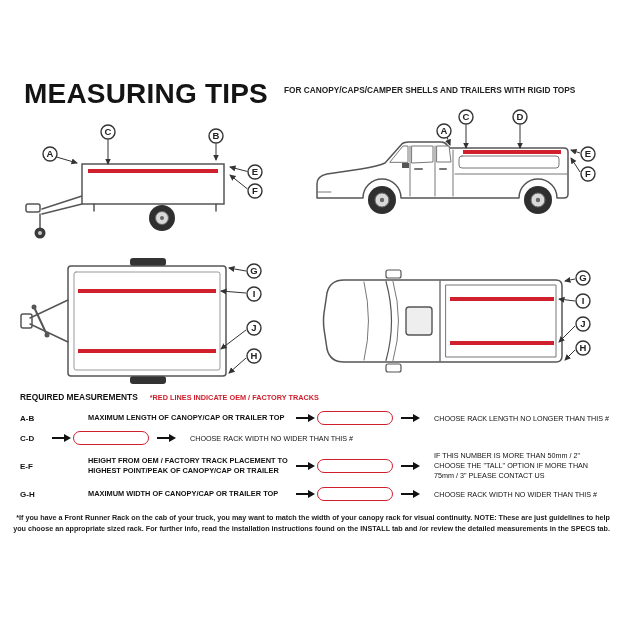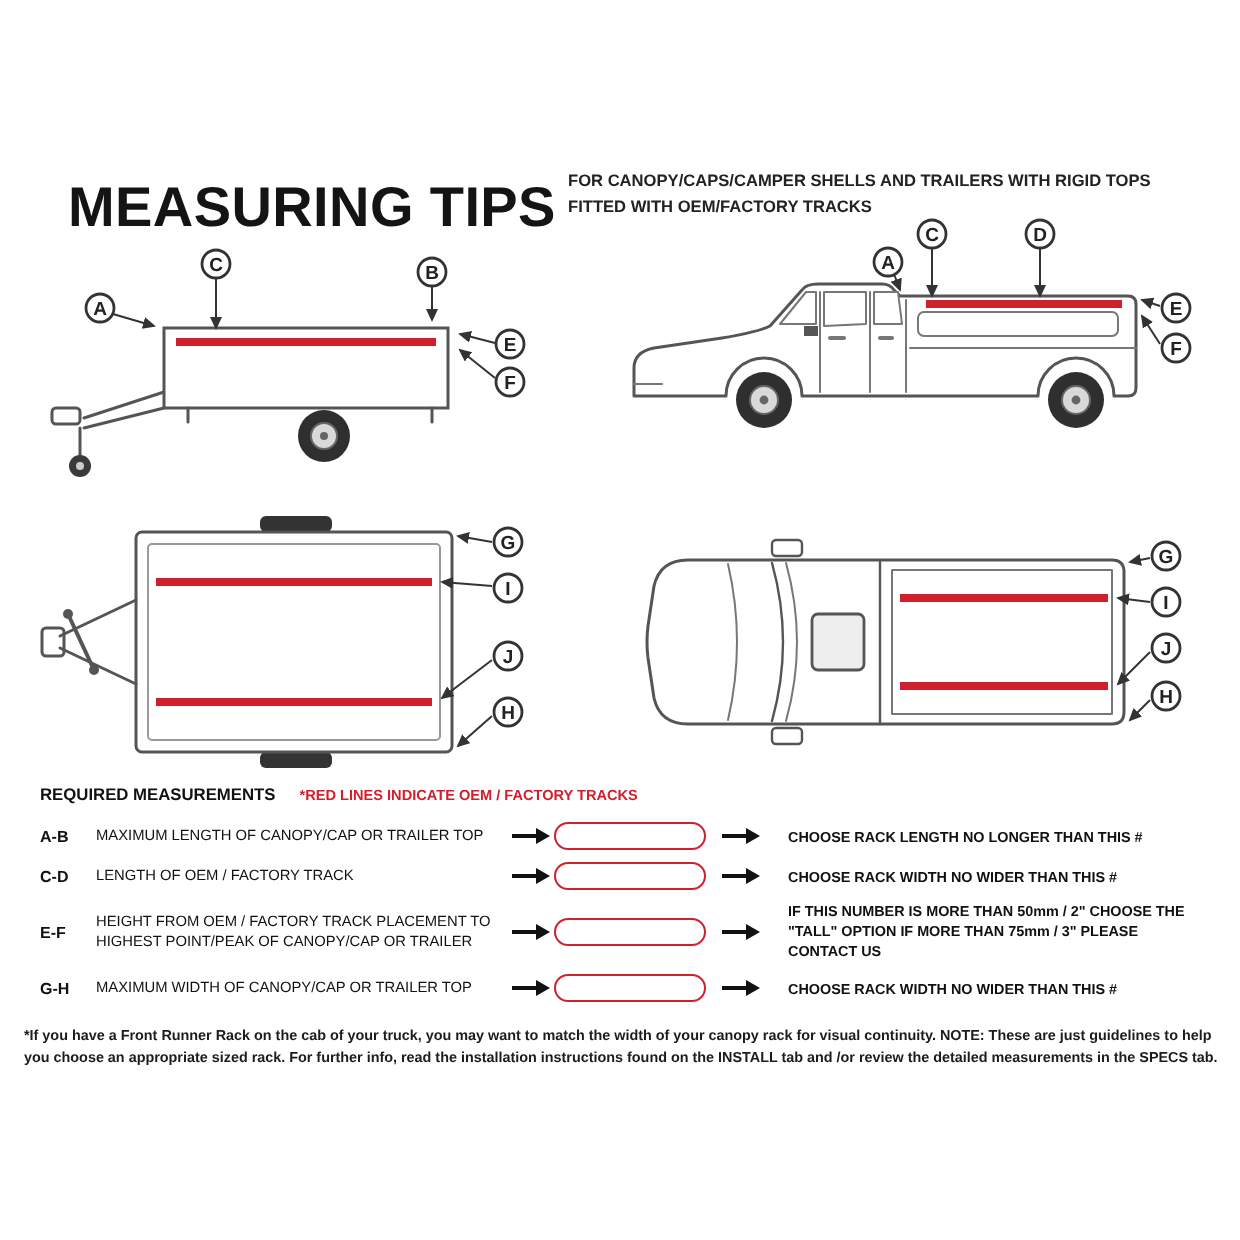--- a/index.html
+++ b/index.html
@@ -1,63 +1,62 @@
 <!DOCTYPE html>
 <html><head>
 <meta charset="utf-8">
 <style>
   html,body { margin:0; padding:0; background:#ffffff; }
   .page {
     position:relative; width:620px; height:620px; background:#ffffff;
     font-family:"Liberation Sans", sans-serif; overflow:hidden; color:#1a1a1a;
   }
   .hdr-title {
-    position:absolute; left:24px; top:78px; margin:10px;
+    position:absolute; left:24px; top:78px; margin:0;
     font-size:28px; font-weight:800; letter-spacing:0.2px; color:#141414;
   }
   .hdr-sub {
     position:absolute; left:284px; top:84px; width:310px;
     font-size:8.3px; font-weight:700; line-height:1.6; color:#222;
   }
   .hdr-sub span { display:block; }
   svg.diag { position:absolute; }
   .svglbl { font:700 9.5px "Liberation Sans", sans-serif; fill:#222; text-anchor:middle; }
   .meas { position:absolute; left:20px; top:392px; width:580px; }
   .meas-head { display:flex; align-items:baseline; gap:12px; }
   .meas-title { font-size:8.4px; font-weight:800; color:#111; }
   .meas-legend { font-size:7.3px; font-weight:700; color:#d0202e; }
   .mrows { margin-top:9px; }
   .mrow { display:flex; align-items:center; margin-bottom:6px; }
   .mkey { width:28px; font-size:8px; font-weight:800; color:#111; flex:0 0 28px; }
-  .mdesc { width:200px; flex:0 0 200px; font-size:7.4px; font-weight:400; color:#111; line-height:1.35; padding-right:4px; }
+  .mdesc { width:200px; flex:0 0 200px; font-size:7.4px; font-weight:700; color:#111; line-height:1.35; padding-right:4px;margin-left:40px; }
   .arrow { position:relative; width:13px; height:2px; background:#111; flex:0 0 13px; margin:0 4px; }
   .arrow::after {
     content:""; position:absolute; right:-6px; top:-3px;
     border-left:7px solid #111; border-top:4px solid transparent; border-bottom:4px solid transparent;
   }
   .oval {
     width:74px; flex:0 0 74px; height:12px; border:1.6px solid #d0202e;
     border-radius:8px; background:#fff; margin:0 4px;
   }
-  .mresult { flex:1; font-size:7.2px; font-weight:700; color:#111; white-space:nowrap; padding-left:16px; }
+  .mresult { flex:1; font-size:7.2px; font-weight:400; color:#111; white-space:nowrap; padding-left:16px; }
   .mresult.wrap { white-space:normal; line-height:1.4; }
   .footnote {
     position:absolute; left:12px; top:513px; width:598px;
-    font-size:7.2px; font-weight:700; line-height:1.5; color:#1c1c1c;
+    font-size:7.2px; font-weight:700; line-height:1.5; color:#1c1c1c;text-align:right;
   }
 </style>
 </head>
 <body>
 
 <div class="page">
 
   <h1 class="hdr-title">MEASURING TIPS</h1>
   <div class="hdr-sub">
     <span>FOR CANOPY/CAPS/CAMPER SHELLS AND TRAILERS WITH RIGID TOPS</span>
-    <span>FITTED WITH OEM/FACTORY TRACKS</span>
   </div>
 
   <svg class="diag" style="left:10px; top:118px;" width="265" height="140" viewBox="0 0 265 140">
     <defs>
       <marker id="ah1" markerWidth="8" markerHeight="8" refX="5.5" refY="3" orient="auto" markerUnits="userSpaceOnUse">
         <path d="M0,0 L6.5,3 L0,6 Z" fill="#333"></path>
       </marker>
     </defs>
     <g stroke="#555" fill="none" stroke-width="1.5" stroke-linecap="round">
       <line x1="72" y1="78" x2="32" y2="91"></line>
@@ -250,21 +249,20 @@
         <span class="mkey">A-B</span>
         <span class="mdesc">MAXIMUM LENGTH OF CANOPY/CAP OR TRAILER TOP</span>
         <span class="arrow"></span>
         <span class="oval"></span>
         <span class="arrow"></span>
         <span class="mresult">CHOOSE RACK LENGTH NO LONGER THAN THIS #</span>
       </div>
 
       <div class="mrow">
         <span class="mkey">C-D</span>
-        <span class="mdesc">LENGTH OF OEM / FACTORY TRACK</span>
         <span class="arrow"></span>
         <span class="oval"></span>
         <span class="arrow"></span>
         <span class="mresult">CHOOSE RACK WIDTH NO WIDER THAN THIS #</span>
       </div>
 
       <div class="mrow">
         <span class="mkey">E-F</span>
         <span class="mdesc">HEIGHT FROM OEM / FACTORY TRACK PLACEMENT TO HIGHEST POINT/PEAK OF CANOPY/CAP OR TRAILER</span>
         <span class="arrow"></span>

